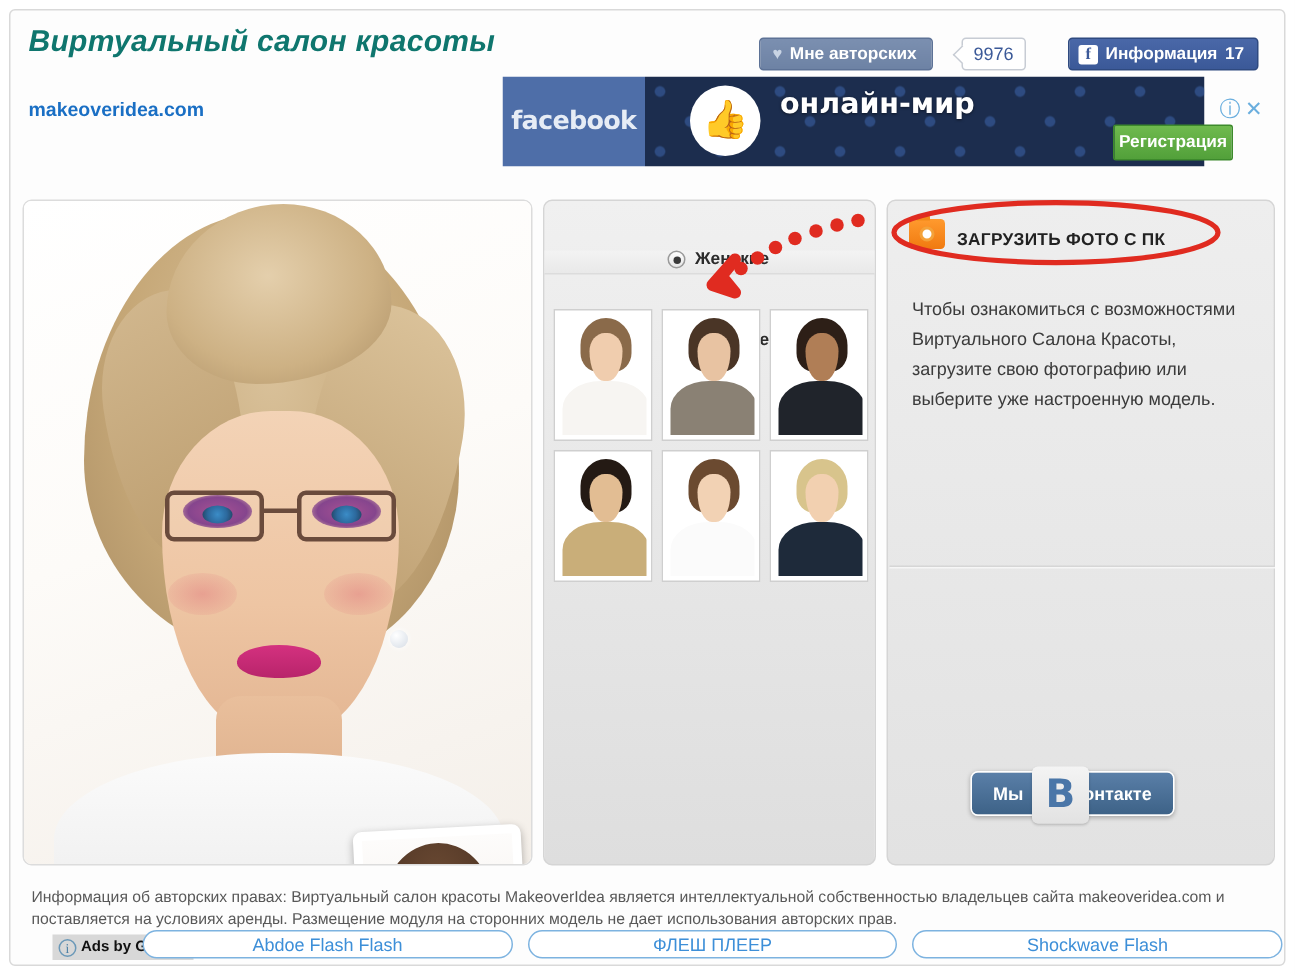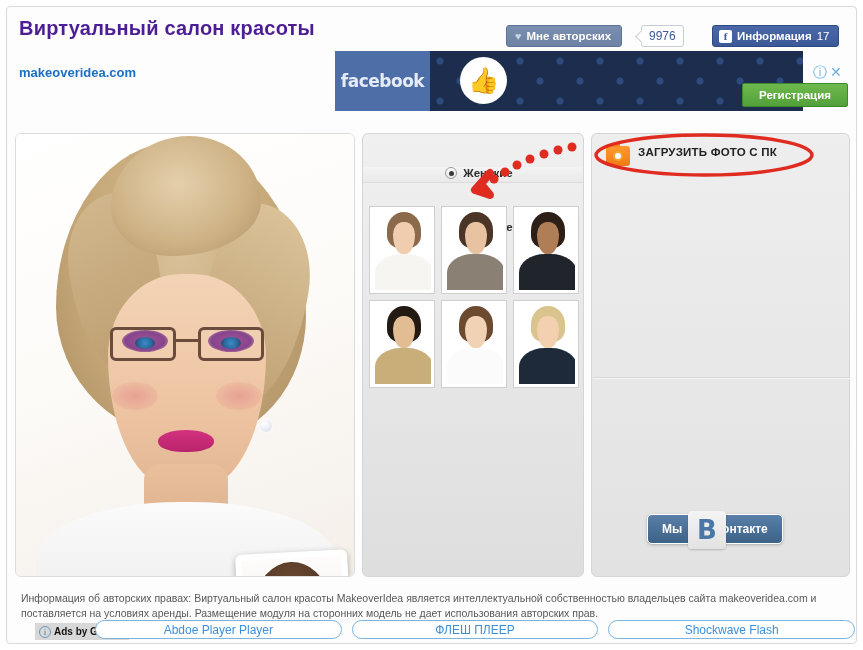--- a/index.html
+++ b/index.html
@@ -16,22 +16,23 @@
     width: 851px; height: 638px;
     background: #fdfdfd;
     border: 1px solid #d9d9d9;
     border-radius: 4px;
   }
 
   
   .header { position: absolute; left: 0; top: 0; width: 851px; height: 46px; }
   .title {
     position: absolute; left: 12px; top: 10px;
-    font-size: 20px; font-weight: bold; color: #4c1d95;
+    font-size: 20px; font-weight: bold; color: #0f766e;
     letter-spacing: 0.2px;
+    font-style: italic;
   }
   .site-url {
     position: absolute; left: 12px; top: 58px;
     font-size: 13px; font-weight: bold; color: #1a6fc4;
   }
 
   .like-btn {
     position: absolute; left: 499px; top: 18px;
     height: 22px; padding: 0 10px 0 8px;
     background: linear-gradient(#7b8fb0, #6d82a4);
@@ -61,21 +62,21 @@
     border: 1px solid #2f4a80; border-radius: 3px;
     color: #ffffff; font-size: 11.5px; font-weight: bold;
     display: flex; align-items: center; gap: 5px;
   }
   .fb-sq {
     width: 13px; height: 13px; background: #ffffff; border-radius: 2px;
     color: #3b5998; font-size: 11px; font-weight: bold;
     display: flex; align-items: center; justify-content: center;
     font-family: "Liberation Serif", serif; line-height: 1;
   }
-  .share-count { font-weight: normal; }
+  .share-count { font-weight: bold; }
 
   
   .banner {
     position: absolute; left: 328px; top: 44px;
     width: 468px; height: 60px;
     overflow: hidden; display: flex;
   }
   .banner-fb {
     width: 95px; height: 60px;
     background: #4e6ea8;
@@ -109,21 +110,21 @@
   }
   .ad-icons {
     position: absolute; left: 806px; top: 58px;
     display: flex; gap: 3px; align-items: center;
   }
   .ad-icons span {
     font-size: 14px; color: #6aaede; line-height: 1; cursor: pointer;
   }
   .reg-btn {
     position: absolute; left: 735px; top: 76px;
-    width: 106px; height: 24px;
+    width: 80px; height: 24px;
     background: linear-gradient(#6fba4e, #52a03a);
     border: 1px solid #3d8a2c; border-radius: 2px;
     color: #ffffff; font-size: 11.5px; font-weight: bold;
     display: flex; align-items: center; justify-content: center;
   }
 
   
   .photo-panel {
     position: absolute; left: 8px; top: 126px;
     width: 340px; height: 444px;
@@ -291,21 +292,21 @@
 
   
   .right-panel {
     position: absolute; left: 584px; top: 126px;
     width: 259px; height: 444px;
     background: linear-gradient(180deg, #eeeeee, #e2e2e2);
     border: 1px solid #d5d5d5; border-radius: 6px;
   }
   .upload-row {
     position: absolute; left: 14px; top: 12px;
-    display: flex; align-items: flex-start; gap: 8px;
+    display: flex; align-items: flex-end; gap: 8px;
   }
   .cam-icon {
     width: 24px; height: 20px; border-radius: 3px;
     background: linear-gradient(180deg, #ff9a2e, #f07a10);
     position: relative;
     display: flex; align-items: center; justify-content: center;
   }
   .cam-icon::before {
     content: ""; position: absolute; left: 5px; top: -3px;
     width: 9px; height: 4px; background: #f28a19; border-radius: 2px 2px 0 0;
@@ -406,20 +407,21 @@
 
   <div class="banner">
     <div class="banner-fb">
       <span>facebook</span>
     </div>
     <div class="banner-main">
       <div class="thumb-circle">
         <span class="tu">👍</span>
       </div>
       <div class="banner-text">
+        <div>онлайн-мир</div>
       </div>
     </div>
   </div>
   <div class="ad-icons">
     <span>ⓘ</span>
     <span>✕</span>
   </div>
   <div class="reg-btn">Регистрация</div>
 
   <div class="photo-panel">
@@ -510,20 +512,21 @@
       </div>
   </div>
 
   <div class="right-panel">
     <div class="upload-row">
       <span class="cam-icon">
         <span class="cam-lens"></span>
       </span>
       <span class="upload-label">ЗАГРУЗИТЬ ФОТО С ПК</span>
     </div>
+    <div class="hint">Чтобы ознакомиться с возможностями Виртуального Салона Красоты, загрузите свою фотографию или выберите уже настроенную модель.</div>
     <div class="divider"></div>
 
     <div class="vk-widget">
       <span class="vk-my">Мы</span>
       <span class="vk-logo">
         <span>В</span>
       </span>
       <span class="vk-contact">контакте</span>
     </div>
   </div>
@@ -543,18 +546,18 @@
   </svg>
 
   <div class="footer">Информация об авторских правах: Виртуальный салон красоты MakeoverIdea является интеллектуальной собственностью владельцев сайта makeoveridea.com и поставляется на условиях аренды. Размещение модуля на сторонних модель не дает использования авторских прав.</div>
 
   <div class="ads-badge">
     <span class="ads-i">i</span>
     <span class="txt">Ads by Google</span>
   </div>
 
   <div class="pill-row" id="pills">
-      <div class="pill">Abdoe Player Player</div>
+      <div class="pill">Abdoe Flash Flash</div>
       <div class="pill">ФЛЕШ ПЛЕЕР</div>
       <div class="pill">Shockwave Flash</div>
     </div>
 
 </div>
 
 </body></html>

